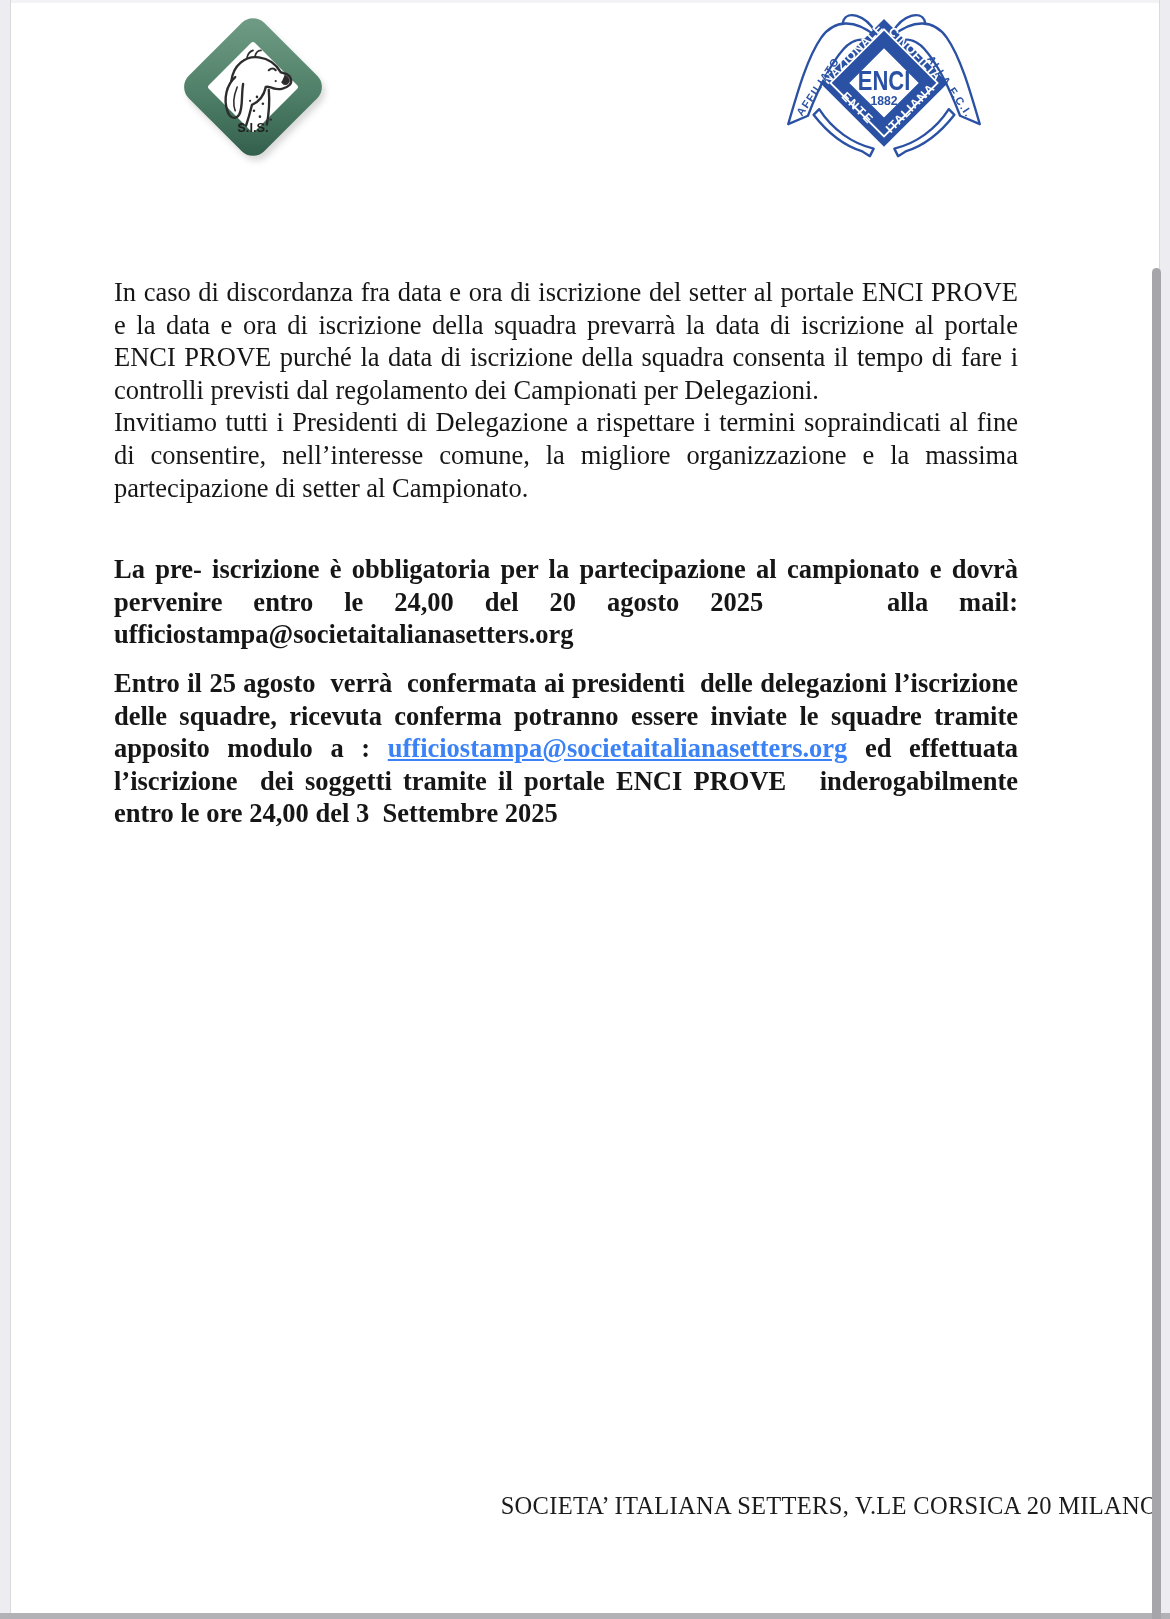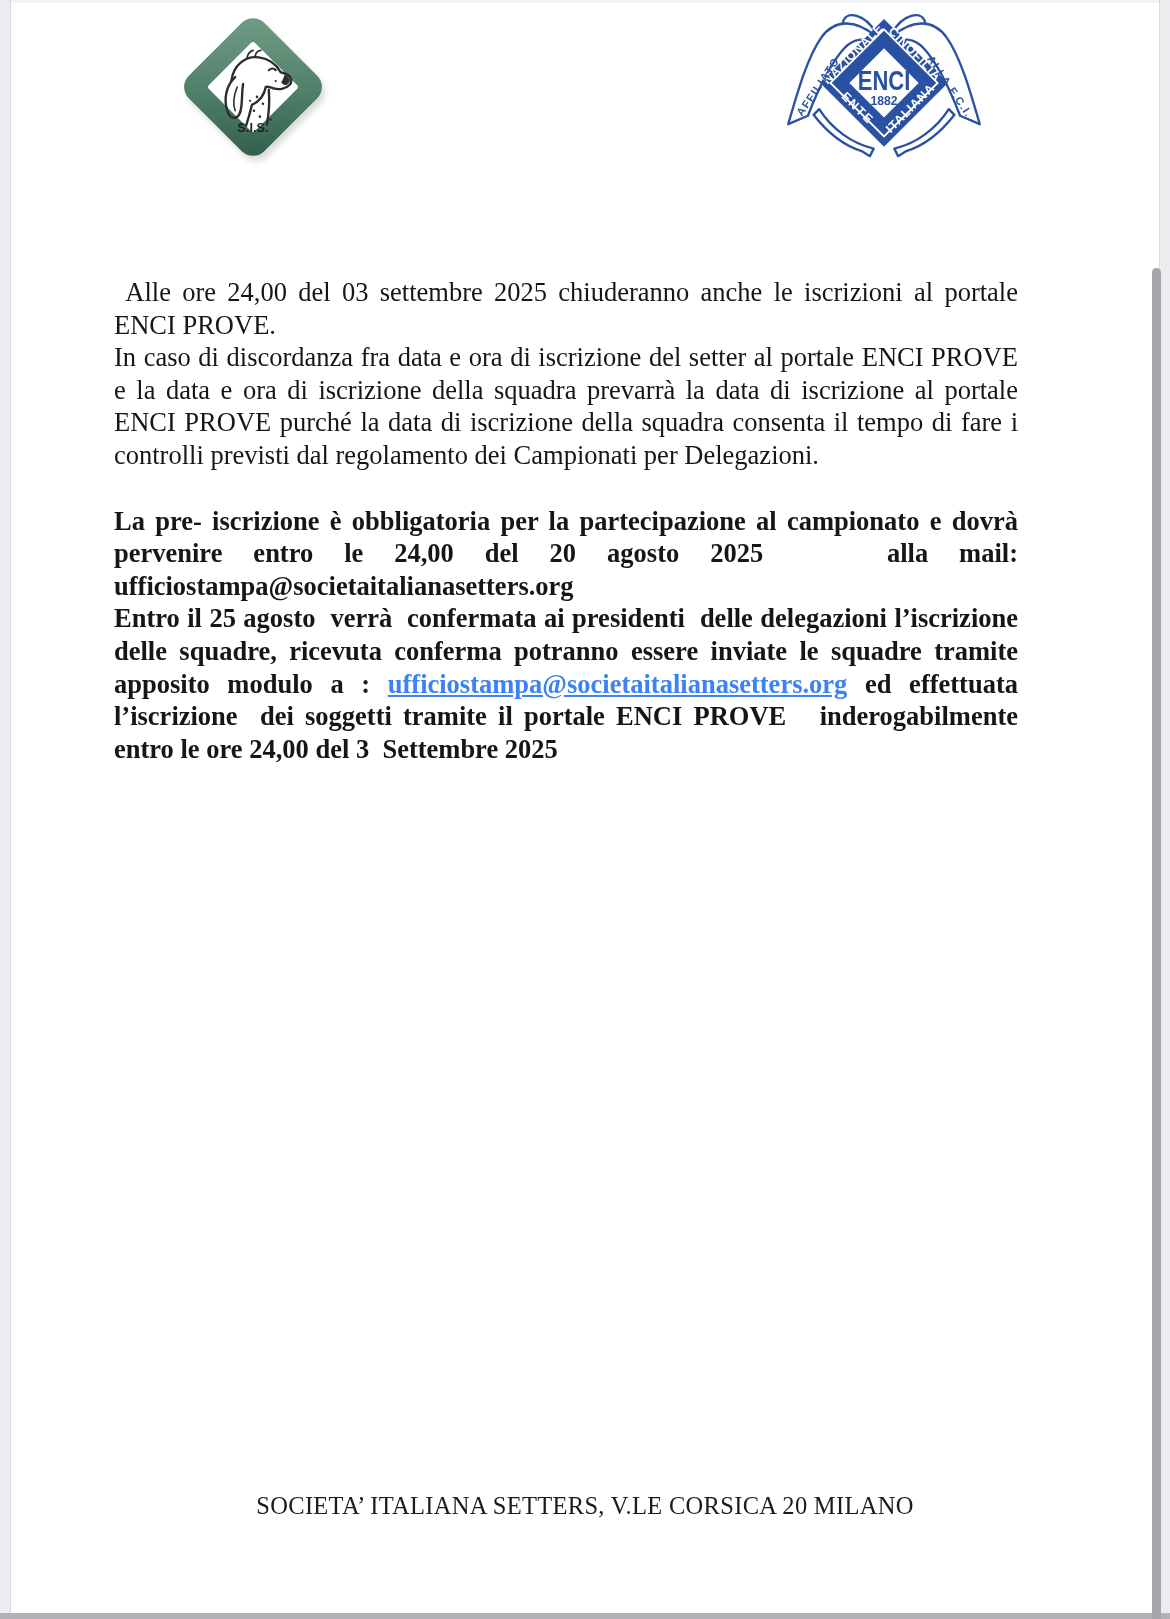--- a/index.html
+++ b/index.html
@@ -42,30 +42,30 @@
     position: absolute; left: 776px; top: 2px; width: 216px; height: 158px;
   }
   .text-block {
     position: absolute; left: 114px; top: 276px; width: 904px;
     font-size: 26.5px; line-height: 32.6px;
     color: #161616;
     text-align: justify;
   }
   .text-block p { white-space: pre-wrap; }
   .spacer-line { height: 33px; }
-  .bold-sec p { font-weight: 700; }
+  .bold-sec p { font-weight: 700; margin-top: 16px; }
   .email-link {
     color: #3b82f6;
     text-decoration: underline;
     font-weight: 700;
     cursor: pointer;
   }
   .doc-footer {
     position: absolute; left: 12px; right: 12px; top: 1492px;
-    text-align: center;
+    text-align: right;
     font-size: 24.5px;
     color: #1b1b1b;
     letter-spacing: 0.3px;
   }
 </style>
 </head>
 <body>
 
 <div class="viewer">
 
@@ -143,22 +143,22 @@
     </g>
     <g font-family="Liberation Sans, sans-serif" fill="#2a51a3" font-weight="bold">
       <text x="115" y="90" font-size="30" text-anchor="middle" textLength="56" lengthAdjust="spacingAndGlyphs">ENCI</text>
       <text x="115" y="106" font-size="13" text-anchor="middle">1882</text>
       <text x="48" y="88" font-size="11.5" letter-spacing="1.5" transform="rotate(-56 48 88)" text-anchor="middle">AFFILIATO</text>
       <text x="182" y="88" font-size="11.5" letter-spacing="1.5" transform="rotate(56 182 88)" text-anchor="middle">ALLA F.C.I.</text>
     </g>
   </svg>
 
   <div class="text-block">
-    <p> Alle ore 24,00 del 03 settembre 2025 chiuderanno anche le iscrizioni al portale ENCI PROVE.</p>
     <p>In caso di discordanza fra data e ora di iscrizione del setter al portale ENCI PROVE e la data e ora di iscrizione della squadra prevarrà la data di iscrizione al portale ENCI PROVE purché la data di iscrizione della squadra consenta il tempo di fare i controlli previsti dal regolamento dei Campionati per Delegazioni.</p>
+    <p>Invitiamo tutti i Presidenti di Delegazione a rispettare i termini sopraindicati al fine di consentire, nell’interesse comune, la migliore organizzazione e la massima partecipazione di setter al Campionato.</p>
     <div class="spacer-line"></div>
     <div class="bold-sec">
       <p>La pre- iscrizione è obbligatoria per la partecipazione al campionato e dovrà pervenire entro le 24,00 del 20 agosto 2025    alla mail: ufficiostampa@societaitalianasetters.org</p>
       <p><span>Entro il 25 agosto  verrà  confermata ai presidenti  delle delegazioni l’iscrizione delle squadre, ricevuta conferma potranno essere inviate le squadre tramite apposito modulo a : </span><span class="email-link">ufficiostampa@societaitalianasetters.org</span><span> ed effettuata l’iscrizione  dei soggetti tramite il portale ENCI PROVE   inderogabilmente entro le ore 24,00 del 3  Settembre 2025</span></p>
     </div>
   </div>
 
   <div class="doc-footer">SOCIETA’ ITALIANA SETTERS, V.LE CORSICA 20 MILANO</div>
 
   <div class="scrollbar-thumb"></div>

